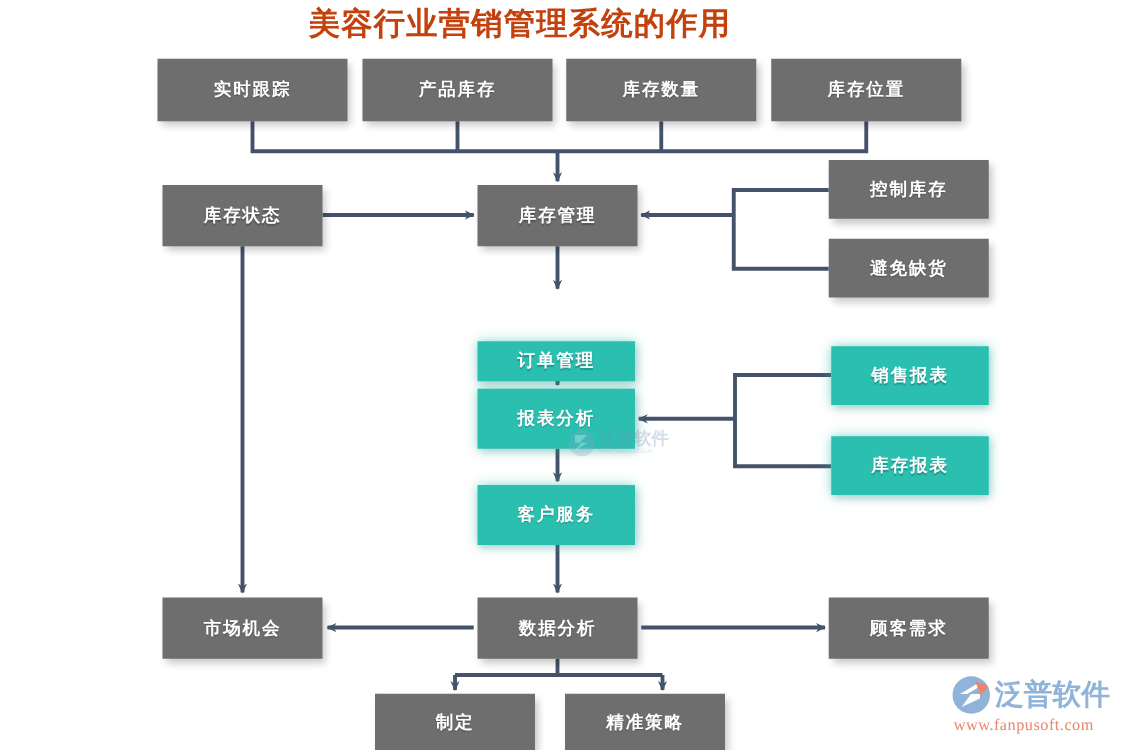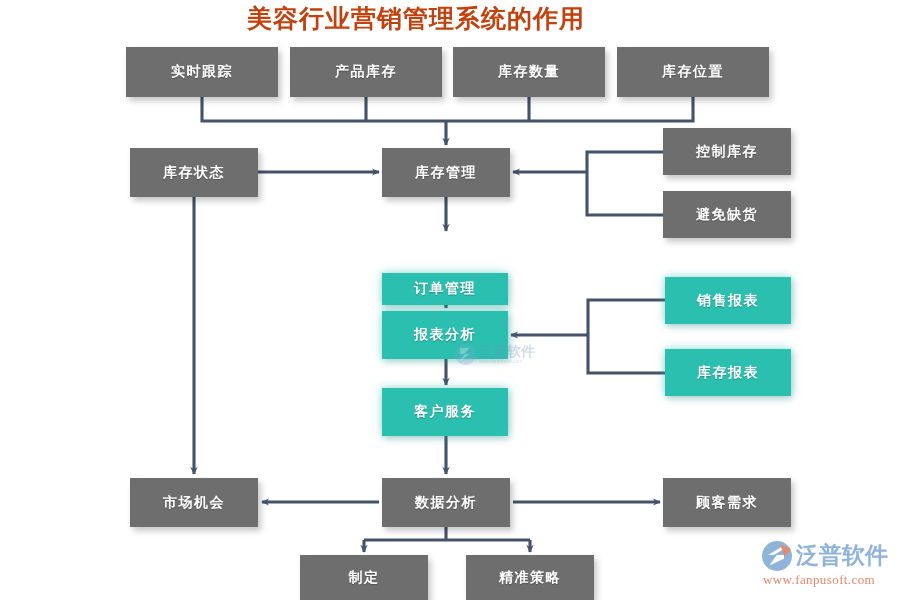--- a/index.html
+++ b/index.html
@@ -225,21 +225,21 @@
   <div class="node teal" style="left:382px;top:388px;width:126px;height:48px;">客户服务</div>
   <div class="node teal" style="left:382px;top:311px;width:126px;height:48px;">报表分析</div>
 
   <div class="node teal" style="left:665px;top:277px;width:126px;height:47px;text-align:right;">销售报表</div>
   <div class="node teal" style="left:665px;top:349px;width:126px;height:47px;">库存报表</div>
 
   <div class="node gray" style="left:130px;top:478px;width:128px;height:49px;">市场机会</div>
   <div class="node gray" style="left:382px;top:478px;width:128px;height:49px;">数据分析</div>
   <div class="node gray" style="left:663px;top:478px;width:128px;height:49px;">顾客需求</div>
   <div class="node gray" style="left:300px;top:555px;width:128px;height:45px;">制定</div>
-  <div class="node gray" style="left:466px;top:555px;width:128px;height:45px;">精准策略</div>
+  <div class="node gray" style="left:452px;top:555px;width:128px;height:45px;">精准策略</div>
 
   <div class="watermark">
     <span class="wm-mark"></span>
     <span class="wm-text">
       <span class="wm-main">泛普软件</span>
       <span class="wm-sub">www.fanpusoft.com</span>
     </span>
   </div>
 
   <div class="brand-logo">

